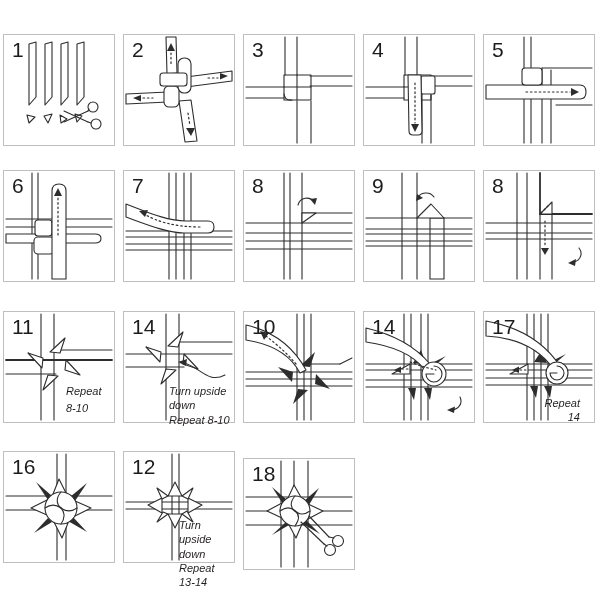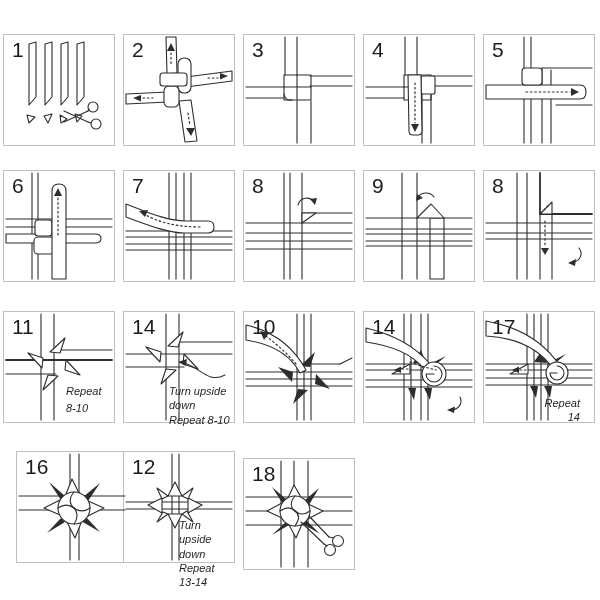--- a/index.html
+++ b/index.html
@@ -365,21 +365,21 @@
       <circle class="w" cx="73" cy="61" r="11"></circle>
       <path class="s" d="M73,54 A7,7 0 1 1 66,61 L73,61"></path>
       <path class="w" d="M26,62 L44,52 L44,62 Z"></path>
       <path class="dot" d="M42,58 L34,58"></path>
       <polygon class="d" points="28,58 35,54.5 35,61"></polygon>
     </svg>
     <div class="cap">Repeat
 14</div>
   </div>
 
-  <div class="panel p16" style="left:16px;top:451px">
+  <div class="panel p16" style="left:3px;top:451px">
     <span class="num">16</span>
     <svg class="art" viewBox="0 0 110 110">
       <g class="s">
         <path d="M53,2 V108"></path>
           <path d="M62,2 V108"></path>
         <path d="M2,44 H108"></path>
           <path d="M2,58 H108"></path>
       </g>
       <g>
         <path class="w" d="M49,42 L55,27 L63,43 Z"></path>

